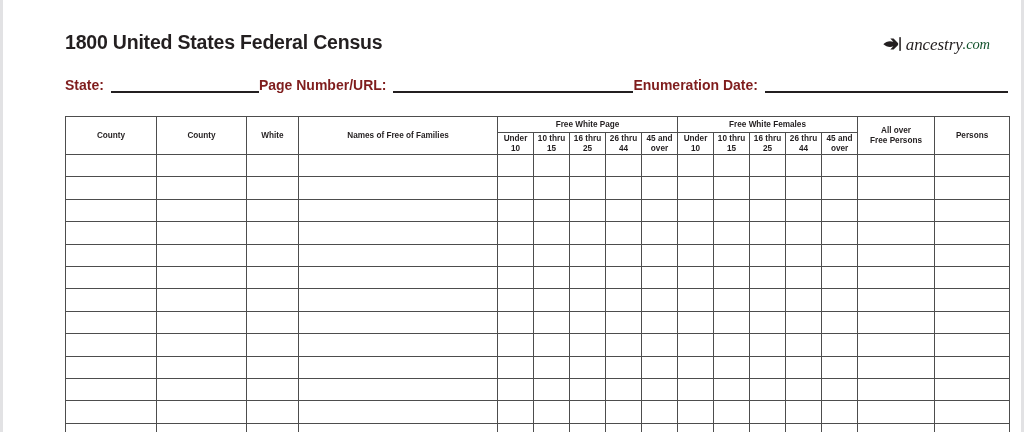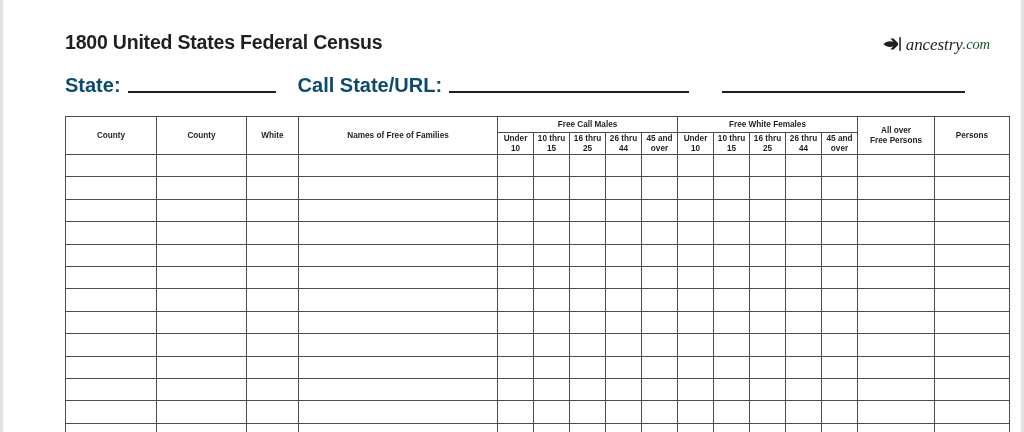--- a/index.html
+++ b/index.html
@@ -81,23 +81,23 @@
     height: 24px;
     display: flex;
     align-items: flex-end;
   }
   .field {
     display: flex;
     align-items: flex-end;
     white-space: nowrap;
   }
   .field-label {
-    font-size: 20px;
+    font-size: 14px;
     font-weight: bold;
-    color: #0c4a6e;
+    color: #7f1d1d;
     line-height: 16px;
   }
   .field-rule {
     border-bottom: 2px solid #231f20;
     height: 13px;
     margin-left: 7px;
   }
   .rule-state   { width: 148px; }
   .rule-call    { width: 240px; }
   .rule-enum    { width: 243px; }
@@ -167,25 +167,26 @@
       <span class="brand-tld">.com</span>
     </div>
 
     <div class="fields">
       <div class="field">
         <span class="field-label">State:</span>
         <span class="field-rule rule-state"></span>
       </div>
       <div class="field-gap-a"></div>
       <div class="field">
-        <span class="field-label">Call State/URL:</span>
+        <span class="field-label">Page Number/URL:</span>
         <span class="field-rule rule-call"></span>
       </div>
       <div class="field-gap-b"></div>
       <div class="field">
+        <span class="field-label">Enumeration Date:</span>
         <span class="field-rule rule-enum"></span>
       </div>
     </div>
 
     <div class="tbl-wrap">
       <table class="census">
         <colgroup>
           <col style="width:91px">
           <col style="width:90px">
           <col style="width:52px">
@@ -204,21 +205,21 @@
           <col style="width:75px">
         </colgroup>
 
         <thead>
           <tr>
             <th class="tall" rowspan="2">County</th>
             <th class="tall" rowspan="2">County</th>
             <th class="tall" rowspan="2">White</th>
             <th class="tall" rowspan="2">Names of Free of Families</th>
 
-            <th class="grp" colspan="5">Free Call Males</th>
+            <th class="grp" colspan="5">Free White Page</th>
             <th class="grp" colspan="5">Free White Females</th>
 
             <th class="tall" rowspan="2">
               <span>All over</span><br>
               <span>Free Persons</span>
             </th>
             <th class="tall" rowspan="2">Persons</th>
           </tr>
 
           <tr>

